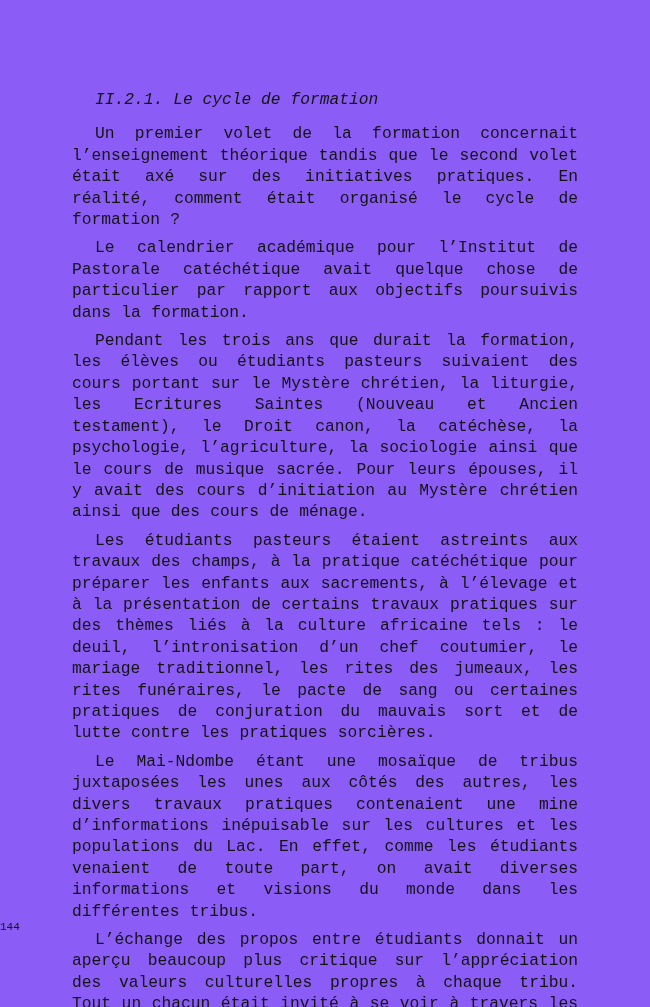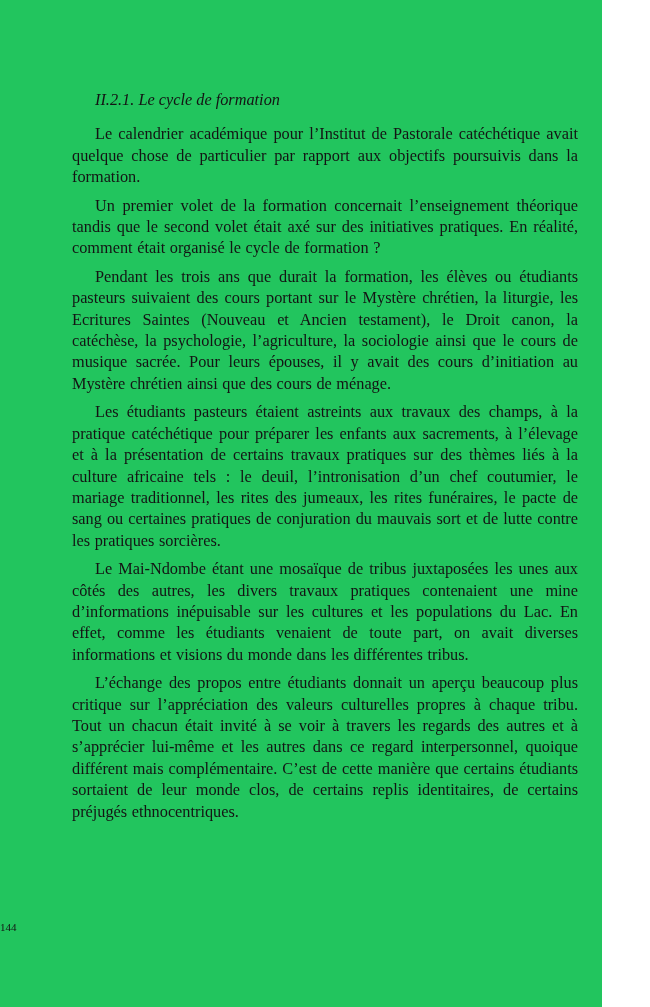--- a/index.html
+++ b/index.html
@@ -2,24 +2,24 @@
 <html><head>
 <meta charset="utf-8">
 <style>
   html, body {
     margin: 0;
     padding: 0;
     background: #ffffff;
   }
   .page {
     position: relative;
-    width: 602px;
+    width: 650px;
     height: 1007px;
-    background: #22c55e;
-    font-family: Liberation Serif, serif;
+    background: #8b5cf6;
+    font-family: Liberation Mono, monospace;
     color: #141414;
     overflow: hidden;
   }
   .text-block {
     position: absolute;
     left: 72px;
     top: 89px;
     width: 506px;
   }
   .section-heading {
@@ -46,21 +46,21 @@
     font-size: 11px;
     line-height: 22px;
   }
 </style>
 </head>
 <body>
 
 <div class="page">
   <div class="text-block">
     <h3 class="section-heading">II.2.1. Le cycle de formation</h3>
+    <p class="para">Un premier volet de la formation concernait l’enseignement théorique tandis que le second volet était axé sur des initiatives pratiques. En réalité, comment était organisé le cycle de formation ?</p>
     <p class="para">Le calendrier académique pour l’Institut de Pastorale catéchétique avait quelque chose de particulier par rapport aux objectifs poursuivis dans la formation.</p>
-    <p class="para">Un premier volet de la formation concernait l’enseignement théorique tandis que le second volet était axé sur des initiatives pratiques. En réalité, comment était organisé le cycle de formation ?</p>
     <p class="para">Pendant les trois ans que durait la formation, les élèves ou étudiants pasteurs suivaient des cours portant sur le Mystère chrétien, la liturgie, les Ecritures Saintes (Nouveau et Ancien testament), le Droit canon, la catéchèse, la psychologie, l’agriculture, la sociologie ainsi que le cours de musique sacrée. Pour leurs épouses, il y avait des cours d’initiation au Mystère chrétien ainsi que des cours de ménage.</p>
     <p class="para">Les étudiants pasteurs étaient astreints aux travaux des champs, à la pratique catéchétique pour préparer les enfants aux sacrements, à l’élevage et à la présentation de certains travaux pratiques sur des thèmes liés à la culture africaine tels : le deuil, l’intronisation d’un chef coutumier, le mariage traditionnel, les rites des jumeaux, les rites funéraires, le pacte de sang ou certaines pratiques de conjuration du mauvais sort et de lutte contre les pratiques sorcières.</p>
     <p class="para">Le Mai-Ndombe étant une mosaïque de tribus juxtaposées les unes aux côtés des autres, les divers travaux pratiques contenaient une mine d’informations inépuisable sur les cultures et les populations du Lac. En effet, comme les étudiants venaient de toute part, on avait diverses informations et visions du monde dans les différentes tribus.</p>
     <p class="para">L’échange des propos entre étudiants donnait un aperçu beaucoup plus critique sur l’appréciation des valeurs culturelles propres à chaque tribu. Tout un chacun était invité à se voir à travers les regards des autres et à s’apprécier lui-même et les autres dans ce regard interpersonnel, quoique différent mais complémentaire. C’est de cette manière que certains étudiants sortaient de leur monde clos, de certains replis identitaires, de certains préjugés ethnocentriques.</p>
   </div>
   <div class="page-number">144</div>
 </div>
 
 </body></html>

